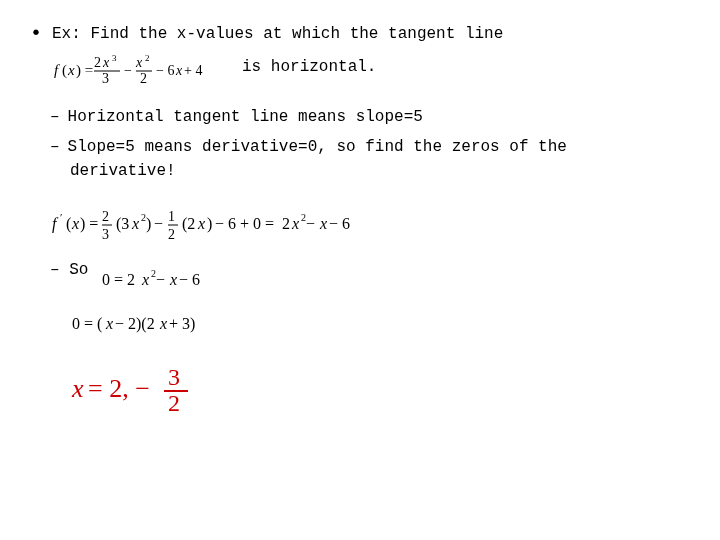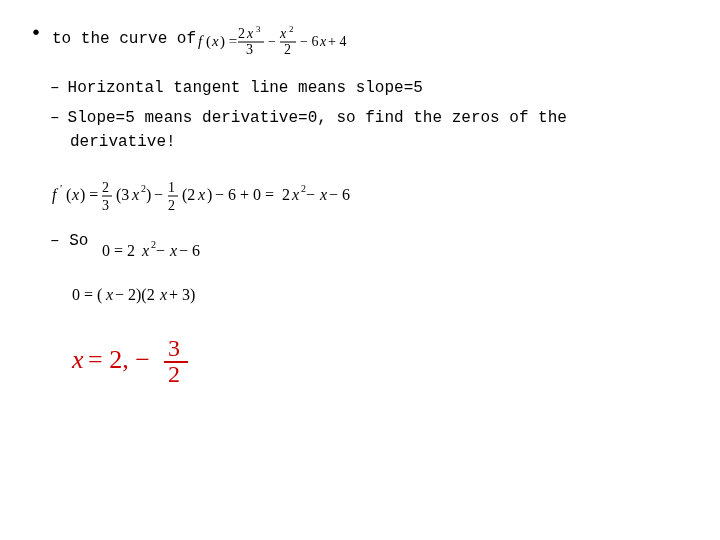--- a/index.html
+++ b/index.html
@@ -81,22 +81,24 @@
     }
   </style>
 </head>
 <body>
 
 <div class="page">
 
   <div class="bullet-section">
     <span class="bullet">•</span>
     <div class="intro-line">
+      <div class="intro-row1">
+        <span class="mono-text">Ex:  Find the x-values at which the tangent line</span>
+      </div>
       <div class="intro-row2">
-        <span class="mono-text">to the curve of</span>
 
         <svg width="190" height="38" viewBox="0 0 190 38">
           <text font-family="serif" font-size="15" font-style="italic" x="2" y="26">f</text>
           <text font-family="serif" font-size="15" x="10" y="26">(</text>
           <text font-family="serif" font-size="15" font-style="italic" x="16" y="26">x</text>
           <text font-family="serif" font-size="15" x="24" y="26">) =</text>
 
           <text font-family="serif" font-size="14" x="42" y="18">2</text>
           <text font-family="serif" font-size="14" font-style="italic" x="51" y="18">x</text>
           <text font-family="serif" font-size="9" x="60" y="12">3</text>
@@ -106,20 +108,21 @@
           <text font-family="serif" font-size="14" x="72" y="26">−</text>
           <text font-family="serif" font-size="14" font-style="italic" x="84" y="18">x</text>
           <text font-family="serif" font-size="9" x="93" y="12">2</text>
           <line x1="84" y1="22" x2="100" y2="22" stroke="black" stroke-width="1"></line>
           <text font-family="serif" font-size="14" x="88" y="34">2</text>
 
           <text font-family="serif" font-size="14" x="104" y="26">− 6</text>
           <text font-family="serif" font-size="14" font-style="italic" x="124" y="26">x</text>
           <text font-family="serif" font-size="14" x="132" y="26">+ 4</text>
         </svg>
+        <span class="mono-text">is horizontal.</span>
       </div>
     </div>
   </div>
 
   <div class="sub-items">
 
     <div class="sub-item">
       <span class="dash mono-text">–</span>
       <span class="mono-text">Horizontal tangent line means slope=5</span>
     </div>

